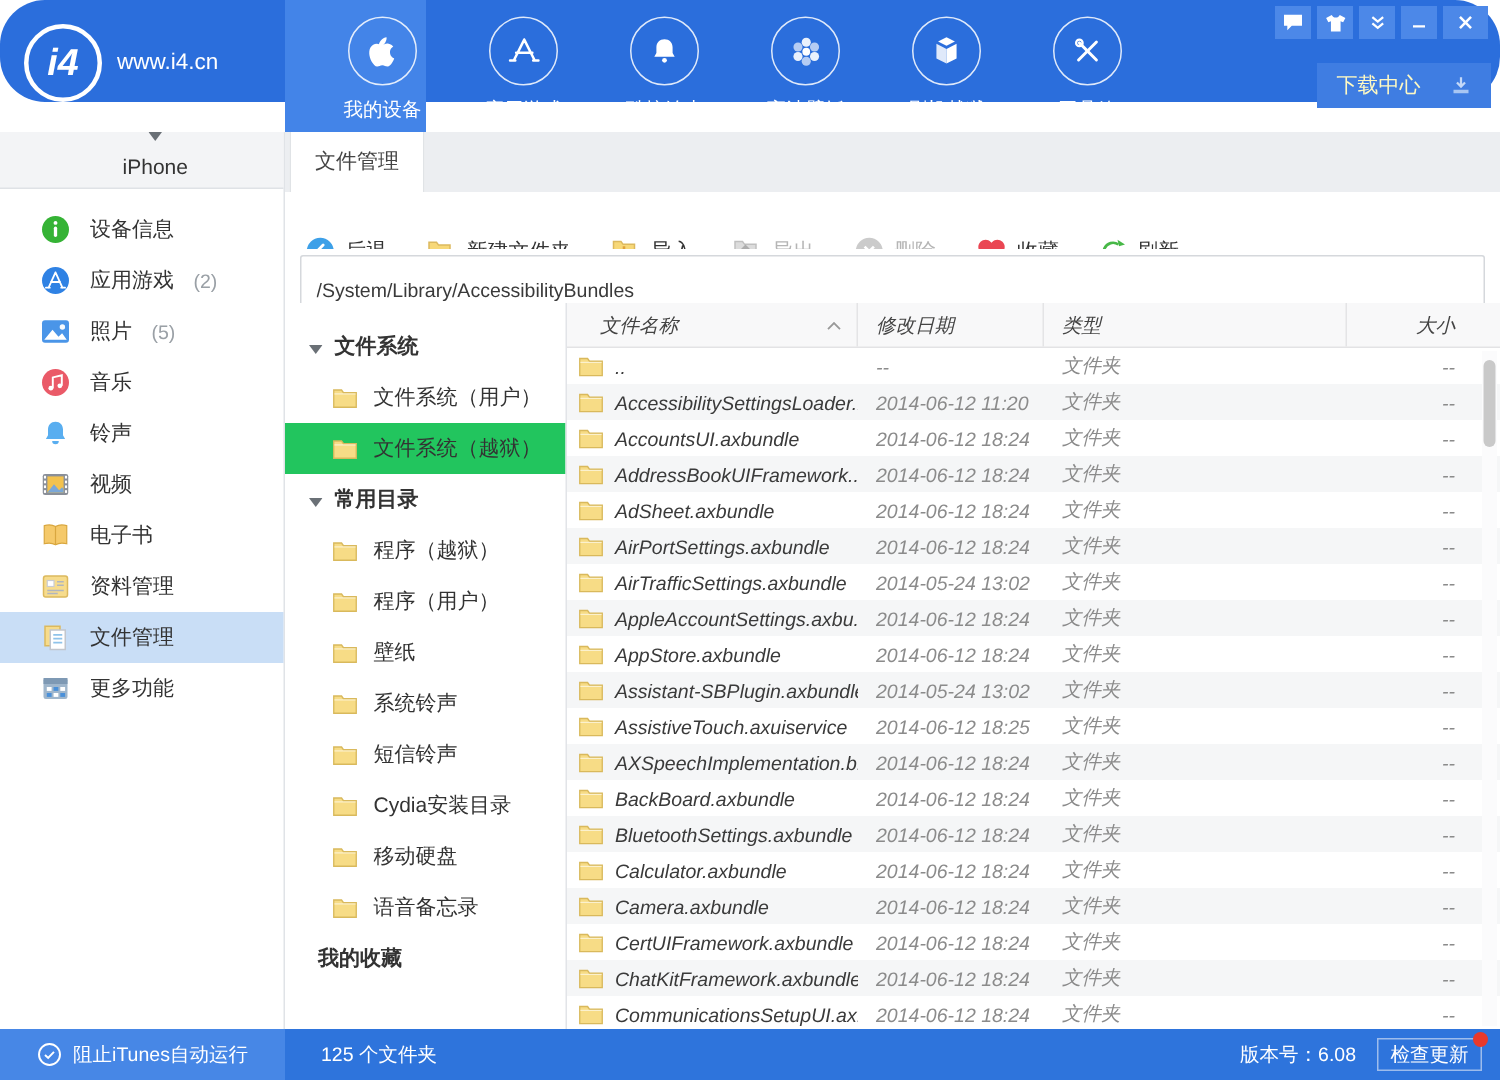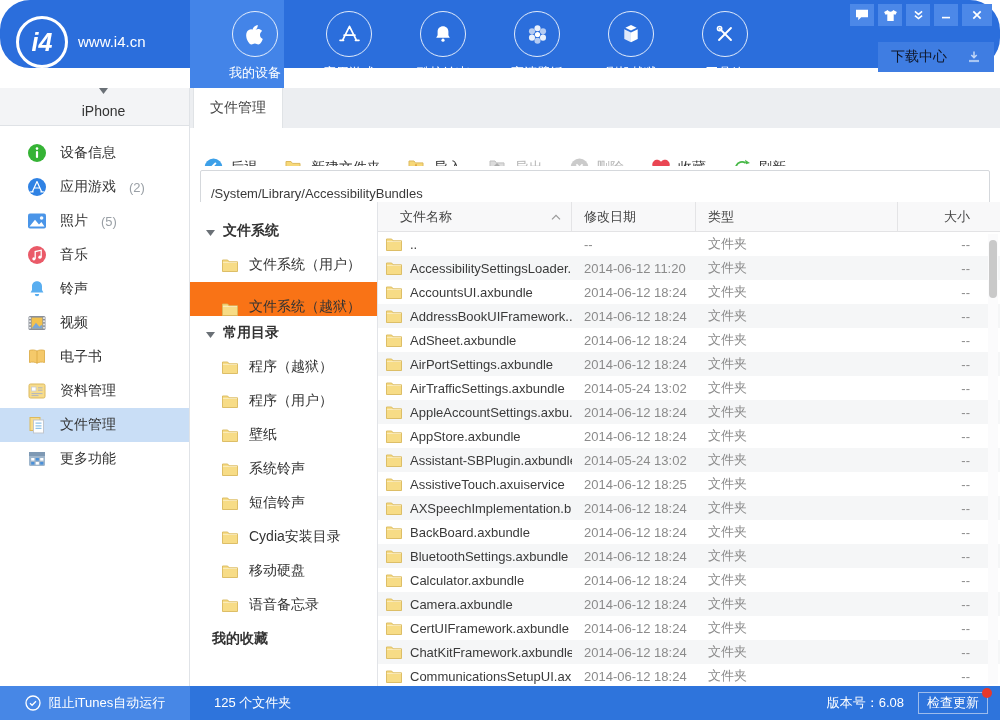--- a/index.html
+++ b/index.html
@@ -22,21 +22,21 @@
   .nav-item { width:94px; height:88px; padding-top:11px; display:flex; flex-direction:column;
     align-items:center; gap:7px; color:#fff; font-size:13px; cursor:pointer;padding-left:36px; }
   .nav-item.active { background:#4384e8; }
   .nav-icon { width:46px; height:46px; border:1px solid rgba(255,255,255,.85); border-radius:50%;
     display:flex; align-items:center; justify-content:center; }
   .win-controls { position:absolute; top:4px; right:8px; display:flex; gap:4px; }
   .win-btn { width:24px; height:22px; background:#4c88e8; display:flex; align-items:center;
     justify-content:center; cursor:pointer; }
   .win-btn.wide { width:30px; }
   .download-btn { position:absolute; right:6px; top:42px; width:116px; height:30px; background:#3f7de2;
-    color:#0f172a; font-size:14px; display:flex; align-items:center; justify-content:center; gap:20px; cursor:pointer; }
+    color:#fef9c3; font-size:14px; display:flex; align-items:center; justify-content:center; gap:20px; cursor:pointer; }
 
   
   .sidebar { position:absolute; left:0; top:88px; width:190px; bottom:34px; background:#fff;
     border-right:1px solid #e0e3e7; }
   .device-header { height:38px; background:#f3f4f6; border-bottom:1px solid #dfe2e6;
     display:flex; align-items:center; gap:9px; padding-left:18px; font-size:14px; color:#333;flex-direction:column; }
   .side-items { padding-top:10px; }
   .side-item { height:34px; display:flex; align-items:center; gap:13px; padding-left:27px;
     font-size:14px; color:#333; cursor:pointer; }
   .side-item.active { background:#c9def6; }
@@ -58,26 +58,26 @@
   .path-input { width:100%; height:46px; border:1px solid #d5d8dc; border-radius:2px;
     font-family:inherit; font-size:13px; color:#3a3a3a; padding:0 10px; background:#fff; outline:none; }
 
   
   .tree { position:absolute; left:190px; top:202px; width:188px; bottom:34px; background:#fff;
     border-right:1px solid #e2e4e8; padding-top:12px; overflow:hidden; }
   .tree-section { height:34px; display:flex; align-items:center; gap:8px; padding-left:16px;
     font-size:14px; font-weight:bold; color:#333; cursor:pointer; }
   .tree-item { height:34px; display:flex; align-items:center; gap:11px; padding-left:32px;
     font-size:14px; color:#333; cursor:pointer; }
-  .tree-item.selected { background:#f97316;align-items:flex-end; }
+  .tree-item.selected { background:#22c55e; }
   .tree-fav { height:34px; display:flex; align-items:center; padding-left:22px;
     font-size:14px; font-weight:bold; color:#333; cursor:pointer; }
 
   
-  .table { position:absolute; left:378px; top:202px; right:0; bottom:34px; background:#fff; overflow:hidden; }
+  .table { position:absolute; left:378px; top:202px; right:0; bottom:34px; background:#fff; overflow:hidden;font-style:italic; }
   .thead { height:30px; display:flex; align-items:center; background:#f8f8f9;
     border-bottom:1px solid #e3e3e5; font-size:13px; color:#444; }
   .th { height:100%; display:flex; align-items:center; border-right:1px solid #e4e4e6; cursor:pointer; }
   .th-0 { width:194px; padding-left:22px; }
   .th-1 { width:124px; padding-left:12px; }
   .th-2 { width:202px; padding-left:12px; }
   .th-3 { flex:1; justify-content:flex-end; padding-right:30px; border-right:none; }
   .sort-caret { margin-left:auto; margin-right:10px; display:flex; }
   .tbody { }
   .tr { height:24px; display:flex; align-items:center; font-size:13px; cursor:default; }

